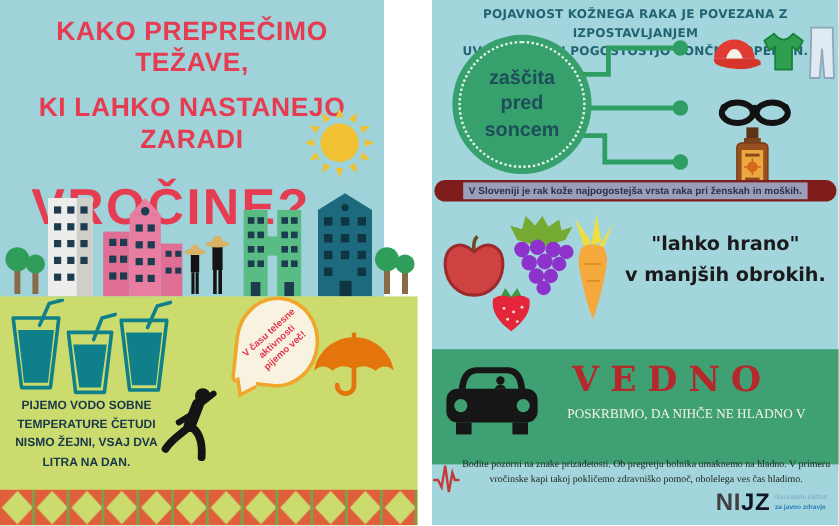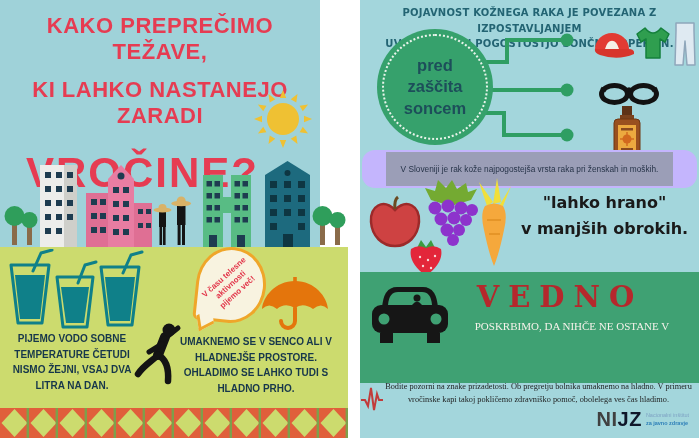--- a/index.html
+++ b/index.html
@@ -37,28 +37,28 @@
              font-size:10px;font-weight:bold;color:#236473;line-height:1.55;letter-spacing:.2px;
              font-family:"DejaVu Sans",sans-serif;}
   .connectors{position:absolute;left:0;top:0;}
   .sun-circle{position:absolute;left:17px;top:29px;width:116px;height:116px;background:#36a16c;
               border-radius:50%;display:flex;align-items:center;justify-content:center;text-align:center;}
   .sun-circle:before{content:"";position:absolute;inset:5px;border:2px dotted #e8f4ea;border-radius:50%;}
   .sun-circle-text{font-size:16.5px;font-weight:bold;color:#1d4e5a;line-height:1.3;}
   .ic{position:absolute;line-height:0;}
   .cap-icon{left:232px;top:28px;} .tshirt-icon{left:275px;top:25px;} .pants-icon{left:313px;top:21px;}
   .sunglasses-icon{left:238px;top:80px;} .sunscreen-icon{left:252px;top:106px;}
-  .banner{position:absolute;top:150px;left:2px;width:335px;height:38px;background:#c4b5fd;border-radius:13px;}
+  .banner{position:absolute;top:150px;left:2px;width:335px;height:18px;background:#7f1d1d;border-radius:13px;font-weight:bold;}
   .banner-inner{position:absolute;left:24px;right:24px;top:2px;bottom:2px;background:#9b9eb7;
                 display:flex;align-items:center;justify-content:center;}
   .banner-text{font-size:8.3px;color:#273449;white-space:nowrap;}
   .fruits{position:absolute;left:5px;top:178px;}
   .food-text{position:absolute;left:152px;top:190px;width:185px;text-align:center;color:#1a1a1a;
              font-weight:bold;font-size:16px;line-height:1.6;font-family:"DejaVu Sans",sans-serif;}
-  .green-box{position:absolute;top:272px;left:0;width:339px;height:111px;background:#3fa173;}
+  .green-box{position:absolute;top:291px;left:0;width:339px;height:96px;background:#3fa173;}
   .car-icon{left:10px;top:11px;}
   .vedno{position:absolute;left:80px;top:8px;width:240px;text-align:center;color:#b5282c;
          font-family:"DejaVu Serif",serif;font-weight:bold;font-size:29px;letter-spacing:9px;}
   .car-text{position:absolute;left:88px;top:46px;width:248px;text-align:center;color:#f5f2ea;
             font-family:"Liberation Serif",serif;font-size:11px;line-height:1.6;}
   .ekg{position:absolute;left:0;top:382px;}
   .rp-footer{position:absolute;left:22px;top:380px;width:313px;text-align:center;color:#1e1e1e;
              font-family:"Liberation Serif",serif;font-size:8.3px;line-height:1.6;}
   .logo{position:absolute;right:10px;top:408px;display:flex;align-items:center;}
   .logo-ni{font-size:20px;font-weight:bold;color:#404040;letter-spacing:.5px;}
@@ -258,21 +258,20 @@
       </div>
 
       <span class="umbrella">
         <svg width="74" height="58" viewBox="0 0 74 58">
           <rect x="35.2" y="0" width="3.6" height="8" fill="#e4750c"></rect>
           <path d="M37,4 C17,4 5,20 4,32 Q11,25 19,32 Q27,25 37,31 Q45,25 55,32 Q63,25 70,32 C69,20 57,4 37,4 Z" fill="#e4750c"></path>
           <path d="M37,31 V44 a7,7 0 0 1 -14,0" stroke="#e4750c" stroke-width="4" fill="none" stroke-linecap="round"></path>
         </svg>
       </span>
 
-      <div class="shade-text">UMAKNEMO SE V SENCO ALI V HLADNEJŠE PROSTORE. OHLADIMO SE LAHKO TUDI S HLADNO PRHO.</div>
 
       <span class="diamond-border">
         <svg width="348" height="30">
           <defs>
             <pattern id="dpat" width="29" height="30" patternUnits="userSpaceOnUse">
               <rect width="29" height="30" fill="#e05f3b"></rect>
               <path d="M14.5,1 L27.5,15 L14.5,29 L1.5,15 Z" fill="#ccdb6e"></path>
               <rect x="26.6" width="2.4" height="30" fill="#7da04b"></rect>
             </pattern>
           </defs>
@@ -299,22 +298,22 @@
         <g fill="#2f9e63">
           <circle cx="207" cy="40" r="6.5"></circle>
           <circle cx="207" cy="90" r="6.5"></circle>
           <circle cx="207" cy="135" r="6.5"></circle>
         </g>
       </svg>
     </span>
 
     <div class="sun-circle">
       <div class="sun-circle-text">
+        <div>zaščita</div>
         <div>pred</div>
-        <div>zaščita</div>
         <div>soncem</div>
       </div>
     </div>
 
     <span class="ic cap-icon">
       <svg width="42" height="30" viewBox="0 0 42 30">
         <path d="M3,21 a17,16 0 0 1 34,0 z" fill="#e23b33"></path>
         <path d="M13,21 a8,16 0 0 1 14,0 z" fill="#f5f1e8"></path>
         <path d="M3,21 h34 q6,.5 5,5 q-16,7 -34,1 q-6,-2 -5,-6 z" fill="#d7352c"></path>
       </svg>
@@ -426,21 +425,21 @@
           <circle cx="47" cy="15" r="3.5" fill="#161616"></circle>
           <path d="M42,22 q5,-7 10,0 z" fill="#161616"></path>
           <circle cx="14" cy="36" r="5.5" fill="#3fa173"></circle>
           <circle cx="66" cy="36" r="5.5" fill="#3fa173"></circle>
           <rect x="10" y="50" width="13" height="10" fill="#161616"></rect>
           <rect x="57" y="50" width="13" height="10" fill="#161616"></rect>
         </svg>
       </span>
       <div class="vedno">VEDNO</div>
       <div class="car-text">
-        <div>POSKRBIMO, DA NIHČE NE OSTANE V</div>
+        <div>POSKRBIMO, DA NIHČE NE HLADNO V</div>
       </div>
     </div>
 
     <span class="ekg">
       <svg width="24" height="32" viewBox="0 0 24 32">
         <polyline points="1,18 5,18 8,24 11,6 14,28 17,12 19,18 23,18" stroke="#c23b3b" stroke-width="2" fill="none"></polyline>
       </svg>
     </span>
 
     <div class="rp-footer">Bodite pozorni na znake prizadetosti. Ob pregretju bolnika umaknemo na hladno. V primeru vročinske kapi takoj pokličemo zdravniško pomoč, obolelega ves čas hladimo.</div>

